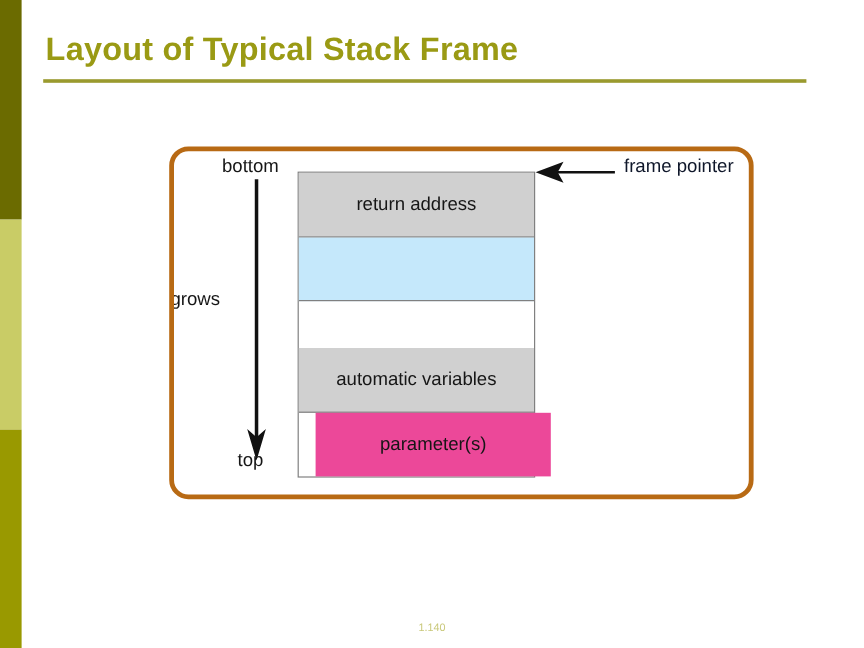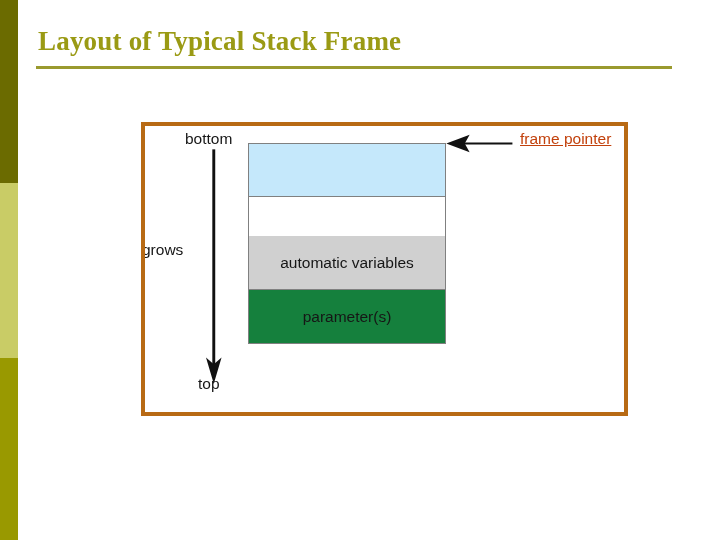--- a/index.html
+++ b/index.html
@@ -107,22 +107,21 @@
     font-size: 15.5px;
     color: #161616;
     white-space: nowrap;
   }
   #label-bottom { left: 40px;  top: 4px; }
   #label-grows  { left: -3px;  top: 115px; }
   #label-top    { left: 53px;  top: 249px; }
   #label-frame-pointer {
     left: 375px;
     top: 4px;
-    color: #c2410c;
-    text-decoration: underline;
+    color: #0f172a;
   }
 
   
   #page-number {
     position: absolute;
     left: 0;
     top: 518px;
     width: 720px;
     text-align: center;
     font-size: 9px;
@@ -134,51 +133,55 @@
 <body>
 
 <div id="slide" style="background: rgb(255, 255, 255);">
 
   <div id="sidebar">
     <div class="band" id="band-top" style="background: rgb(107, 107, 0);"></div>
     <div class="band" id="band-middle" style="background: rgb(201, 204, 102);"></div>
     <div class="band" id="band-bottom" style="background: rgb(153, 153, 0);"></div>
   </div>
 
-  <div id="slide-title" style="color: rgb(154, 154, 20); font-family: Liberation Serif, serif;">Layout of Typical Stack Frame</div>
+  <div id="slide-title" style="color: rgb(154, 154, 20);">Layout of Typical Stack Frame</div>
   <div id="title-rule" style="background: rgb(154, 154, 46);"></div>
 
-  <div id="diagram-frame" style="border-color: rgb(184, 106, 20);">
+  <div id="diagram-frame" style="border-color: rgb(184, 106, 20); border-radius: 16px;">
 
     <svg class="diag-layer" width="487" height="294" viewBox="0 0 487 294">
       <line x1="68" y1="24" x2="68" y2="247" stroke="#111111" stroke-width="3"></line>
       <polygon points="68,265 60,238 68,245 76,238" fill="#111111"></polygon>
     </svg>
 
     <svg class="diag-layer" width="487" height="294" viewBox="0 0 487 294">
       <line x1="320" y1="18" x2="375" y2="18" stroke="#111111" stroke-width="2"></line>
       <polygon points="307,18 331,9 326,18 331,27" fill="#111111"></polygon>
     </svg>
 
     <div class="diag-label" id="label-bottom">bottom</div>
 
     <div class="diag-label" id="label-grows">grows</div>
 
     <div class="diag-label" id="label-top">top</div>
 
     <div class="diag-label" id="label-frame-pointer">frame pointer</div>
 
     <div id="stack-column" style="border-color: rgb(128, 128, 128);">
+      <div class="stack-cell" style="height: 54px; background: rgb(208, 208, 208); border-bottom-color: rgb(128, 128, 128);">
+        <span>return address</span>
+      </div>
       <div class="stack-cell highlight" style="height: 53px; background: rgb(197, 232, 251); border-bottom-color: rgb(128, 128, 128);">
         <span></span>
       </div>
       <div class="stack-cell" style="height: 54px; background: rgb(208, 208, 208); border-bottom-color: rgb(128, 128, 128); margin-top: 39px;">
         <span>automatic variables</span>
       </div>
-      <div class="stack-cell" style="height: 53px; background: #15803d; border-bottom-color: rgb(128, 128, 128);">
+      <div class="stack-cell" style="height: 53px; background: #ec4899; border-bottom-color: rgb(128, 128, 128); margin-left: 14px;">
         <span>parameter(s)</span>
       </div>
     </div>
 
   </div>
 
+  <div id="page-number" style="color: rgb(201, 200, 122);">1.140</div>
 
 </div>
 
 </body></html>

